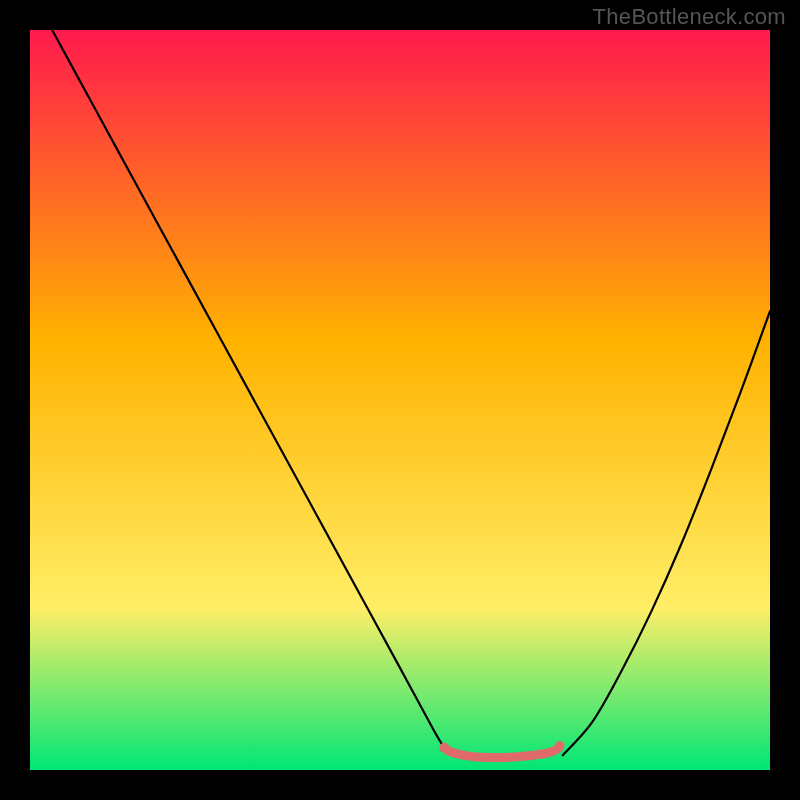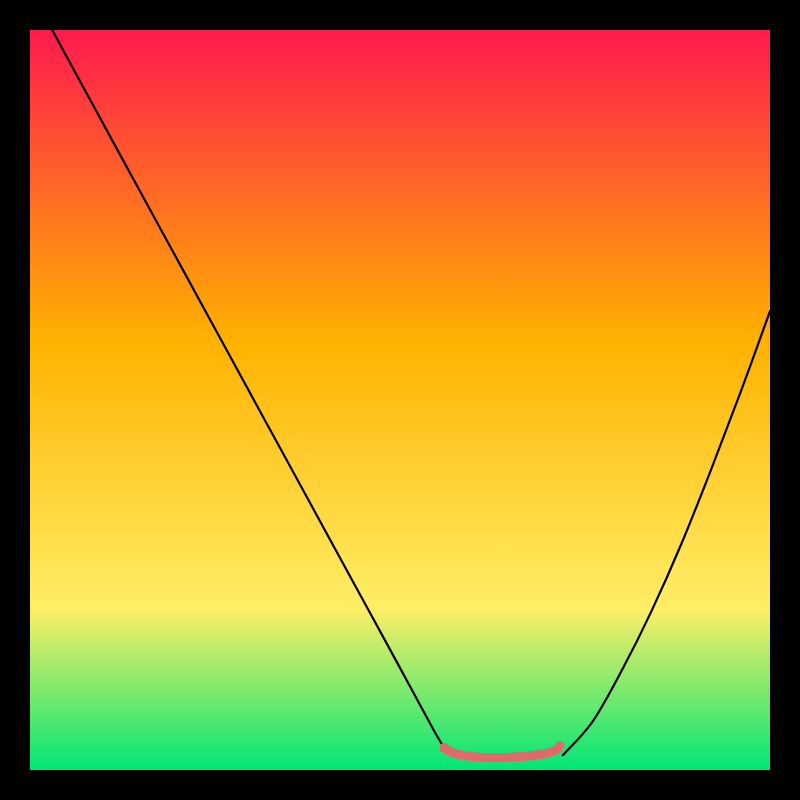--- a/index.html
+++ b/index.html
@@ -31,20 +31,21 @@
     top: 30px;
     width: 740px;
     height: 740px;
   }
   svg { display: block; }
 </style>
 </head>
 <body>
 
 <div class="container">
+  <div class="watermark">TheBottleneck.com</div>
   <div class="plot-area">
     <svg id="chart-svg" width="740" height="740" viewBox="0 0 740 740">
       <defs>
         <linearGradient id="bg-grad" x1="0" y1="0" x2="0" y2="1">
           <stop id="g0" offset="0%" stop-color="#ff1a4d"></stop>
           <stop id="g1" offset="42%" stop-color="#ffb200"></stop>
           <stop id="g2" offset="78%" stop-color="#ffee66"></stop>
           <stop id="g3" offset="100%" stop-color="#00e676"></stop>
         </linearGradient>
       </defs>

